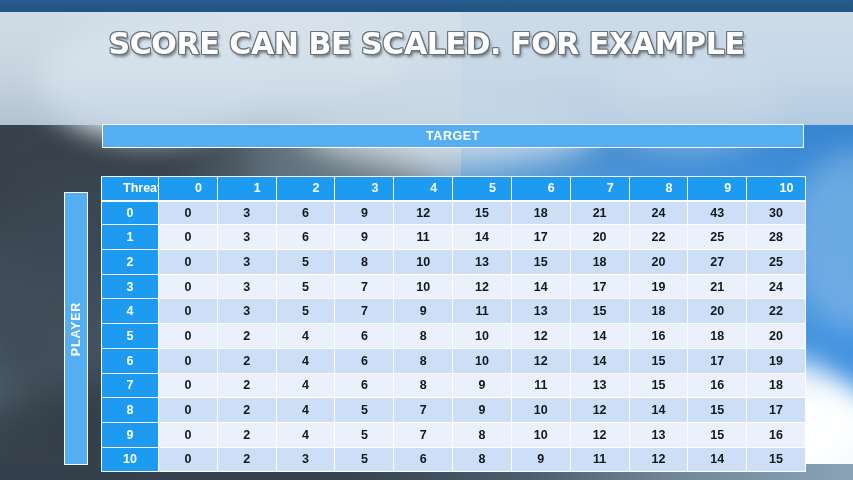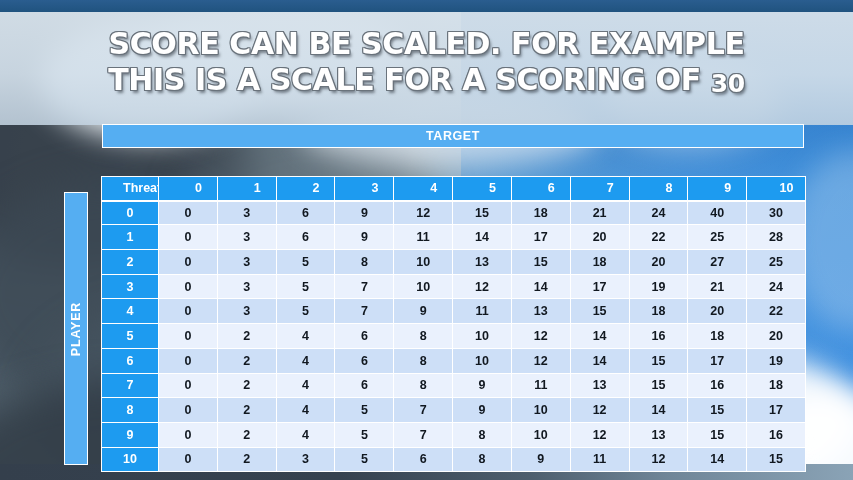--- a/index.html
+++ b/index.html
@@ -243,21 +243,20 @@
   <div class="cloud c-w6"></div>
   <div class="cloud c-w7"></div>
   <div class="cloud c-w8"></div>
 
   <div class="top-band"></div>
   <div class="title-band"></div>
   <div class="bottom-band"></div>
 
   <div class="title-wrap">
     <div class="title-line">SCORE CAN BE SCALED. FOR EXAMPLE</div>
-    <div class="title-line"><span>THIS IS A SCALE FOR A SCORING OF </span><span class="small-num">30</span></div>
   </div>
 
   <div class="target-bar">
     <span>TARGET</span>
   </div>
 
   <div class="player-bar">
     <span>PLAYER</span>
   </div>
 
@@ -298,21 +297,21 @@
             <td class="rowhead">0</td>
             <td class="cell">0</td>
             <td class="cell">3</td>
             <td class="cell">6</td>
             <td class="cell">9</td>
             <td class="cell">12</td>
             <td class="cell">15</td>
             <td class="cell">18</td>
             <td class="cell">21</td>
             <td class="cell">24</td>
-            <td class="cell">40</td>
+            <td class="cell">43</td>
             <td class="cell">30</td>
           </tr>
           <tr class="odd">
             <td class="rowhead">1</td>
             <td class="cell">0</td>
             <td class="cell">3</td>
             <td class="cell">6</td>
             <td class="cell">9</td>
             <td class="cell">11</td>
             <td class="cell">14</td>

